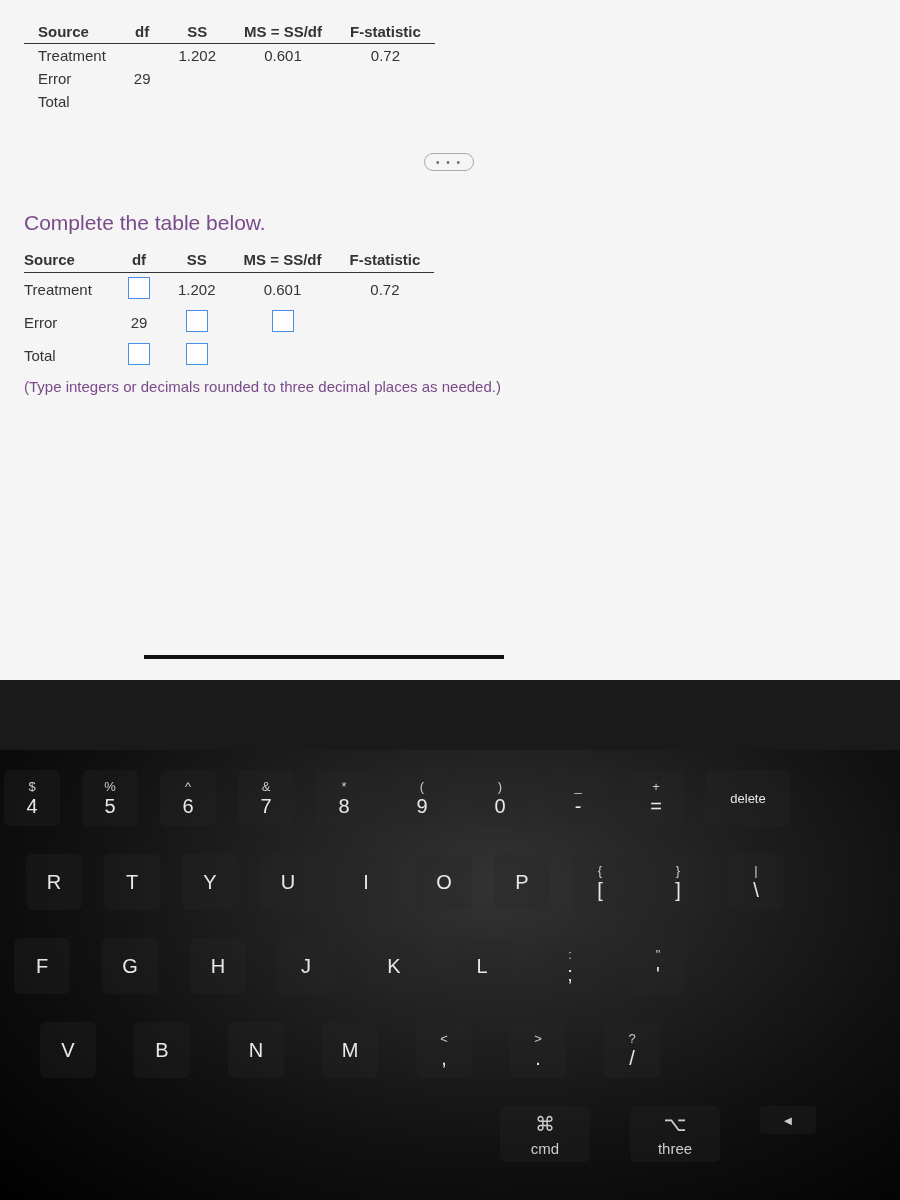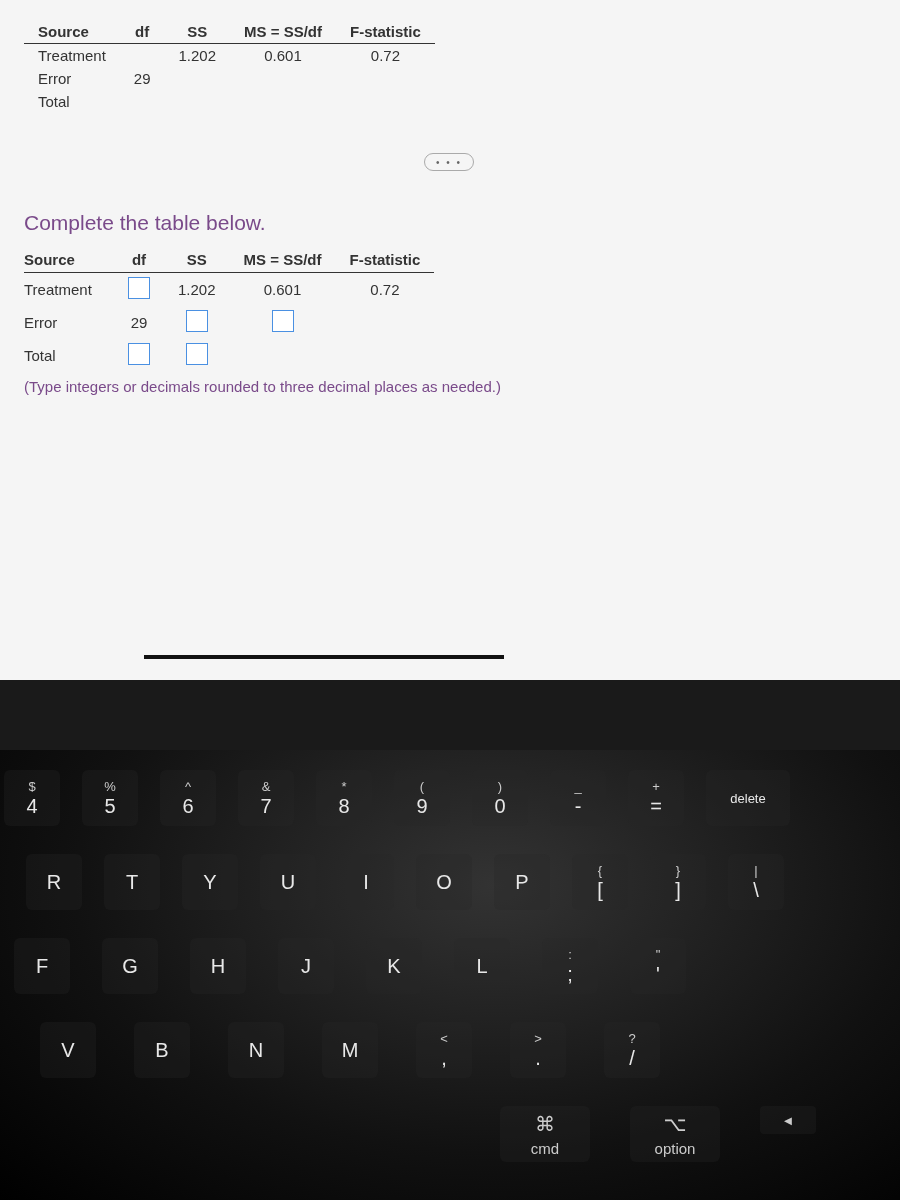--- a/index.html
+++ b/index.html
@@ -368,19 +368,19 @@
       </div>
   </div>
 
   <div class="kb-row" style="padding-left:500px; gap:40px;">
     <div class="cmd-key">
       <span class="sym">⌘</span>
       <span>cmd</span>
     </div>
     <div class="opt-key">
       <span class="sym">⌥</span>
-      <span>option</span>
+      <span>three</span>
     </div>
     <div class="arrow-key">
         <span>◄</span>
       </div>
   </div>
 </div>
 
 </body></html>

